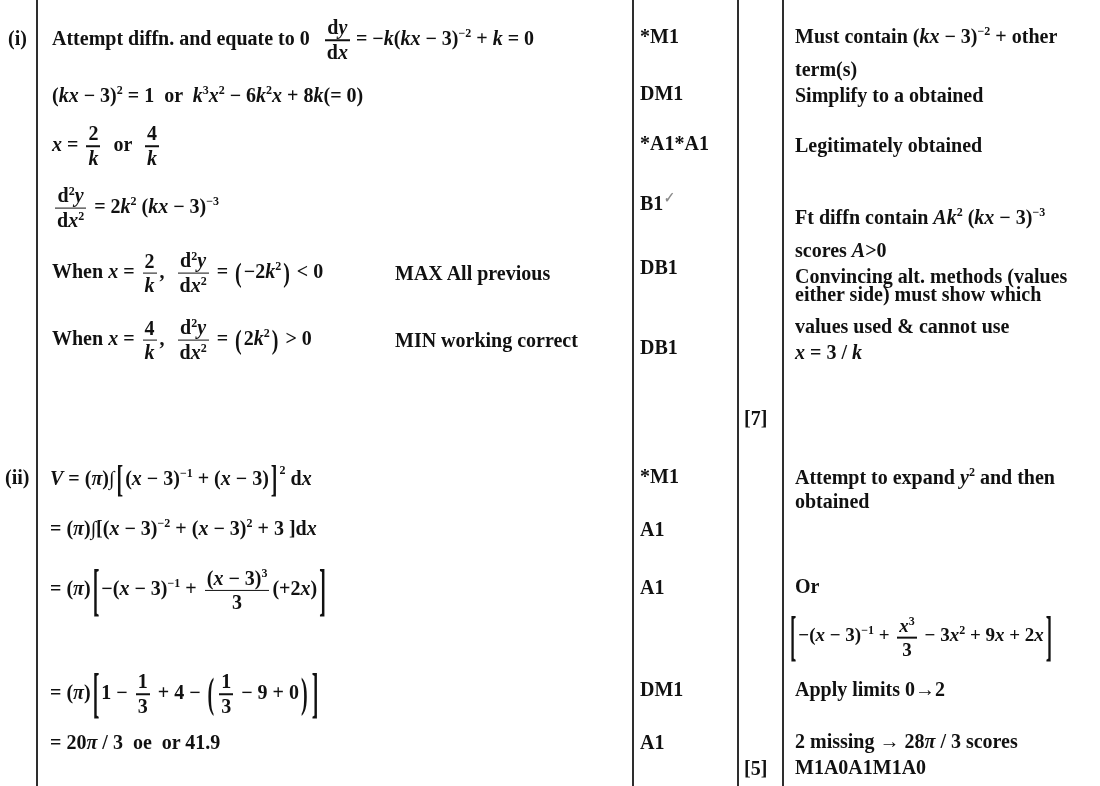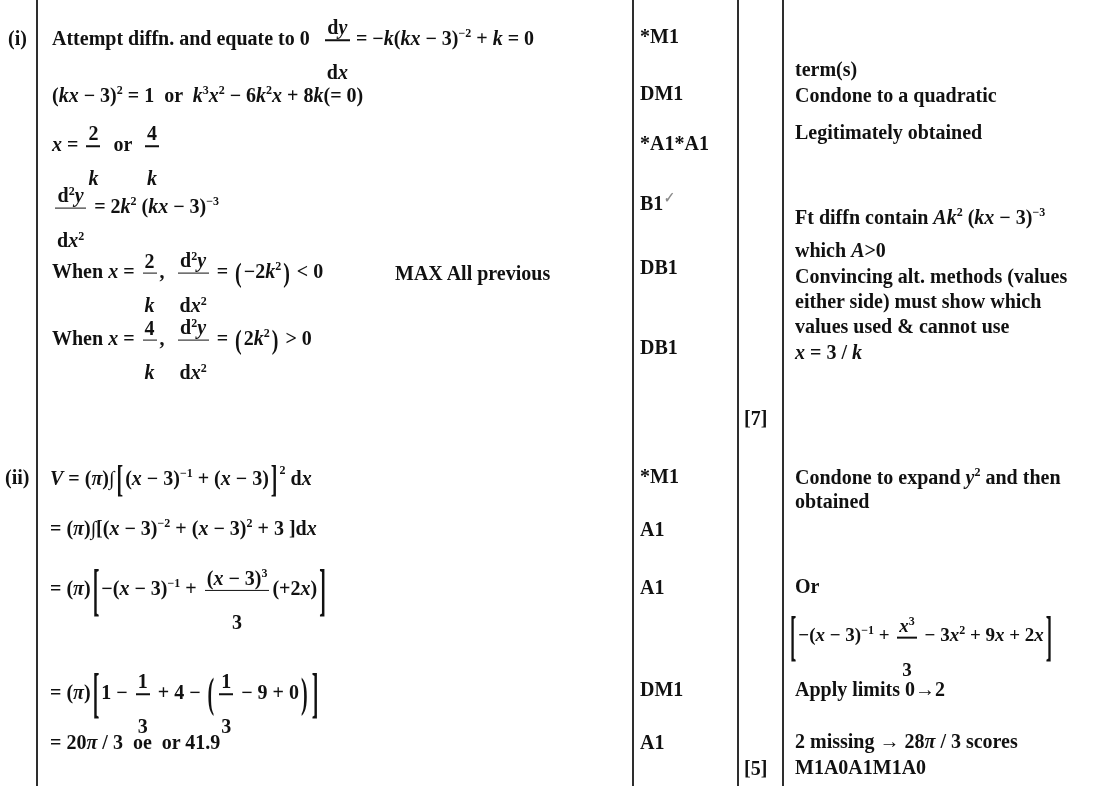--- a/index.html
+++ b/index.html
@@ -8,21 +8,21 @@
     font-family:"Liberation Serif","DejaVu Serif",serif; color:#111;
     font-size:20px; overflow:hidden;
   }
   .vline { position:absolute; top:0; bottom:0; width:2px; background:#2e2e2e; }
   .mline { position:absolute; transform:translateY(-50%); white-space:pre; line-height:1.15;font-weight:bold; }
   .mline * { white-space:pre; }
   .bold { font-weight:bold; }
   .it { font-style:italic; }
   sup { font-size:12px; }
   .frac { display:inline-flex; flex-direction:column; align-items:center; vertical-align:middle; margin:0 3px; }
-  .frac .num, .frac .den { line-height:1.05; padding:0 2px;margin-top:20px; }
+  .frac .num, .frac .den { line-height:1.05; padding:0 2px; }
   .frac .bar { align-self:stretch; height:1.5px; background:#111; margin:1px 0; }
   .bb { display:inline-block; vertical-align:middle; margin:0 2px; }
   .tick { color:#8b8b8b; font-size:13px; display:inline-block; transform:rotate(-10deg); font-style:italic; }
   .tight { font-size:19px; }
 </style>
 </head>
 <body>
 
 <div class="page">
 
@@ -34,53 +34,55 @@
   <div class="mline bold" style="left:8px;top:38px">(i)</div>
   <div class="mline bold" style="left:5px;top:477px">(ii)</div>
 
   <div class="mline" style="left:52px;top:40px"><span>Attempt diffn. and equate to 0</span><span style="display: inline-block; width: 12px;"></span><span class="frac"><span class="num"><span>d</span><span class="it">y</span></span><span class="bar"></span><span class="den"><span>d</span><span class="it">x</span></span></span><span style="display: inline-block; width: 3px;"></span><span>= −</span><span class="it">k</span><span>(</span><span class="it">kx</span><span> − 3)</span><sup>−2</sup><span> + </span><span class="it">k</span><span> = 0</span></div>
   <div class="mline" style="left:52px;top:95px"><span>(</span><span class="it">kx</span><span> − 3)</span><sup>2</sup><span> = 1  or  </span><span class="it">k</span><sup>3</sup><span class="it">x</span><sup>2</sup><span> − 6</span><span class="it">k</span><sup>2</sup><span class="it">x</span><span> + 8</span><span class="it">k</span><span>(= 0)</span></div>
   <div class="mline" style="left:52px;top:146px"><span class="it">x</span><span> = </span><span class="frac"><span class="num"><span>2</span></span><span class="bar"></span><span class="den"><span class="it">k</span></span></span><span>  or  </span><span class="frac"><span class="num"><span>4</span></span><span class="bar"></span><span class="den"><span class="it">k</span></span></span></div>
   <div class="mline" style="left:52px;top:208px"><span class="frac"><span class="num"><span>d</span><sup>2</sup><span class="it">y</span></span><span class="bar"></span><span class="den"><span>d</span><span class="it">x</span><sup>2</sup></span></span><span> = 2</span><span class="it">k</span><sup>2</sup><span> (</span><span class="it">kx</span><span> − 3)</span><sup>−3</sup></div>
   <div class="mline" style="left:52px;top:273px"><span>When </span><span class="it">x</span><span> = </span><span class="frac"><span class="num"><span>2</span></span><span class="bar"></span><span class="den"><span class="it">k</span></span></span><span>,  </span><span class="frac"><span class="num"><span>d</span><sup>2</sup><span class="it">y</span></span><span class="bar"></span><span class="den"><span>d</span><span class="it">x</span><sup>2</sup></span></span><span> = </span><span class="bb" style="transform: scaleY(1.4);">(</span><span>−2</span><span class="it">k</span><sup>2</sup><span class="bb" style="transform: scaleY(1.4);">)</span><span> &lt; 0</span></div>
   <div class="mline" style="left:52px;top:340px"><span>When </span><span class="it">x</span><span> = </span><span class="frac"><span class="num"><span>4</span></span><span class="bar"></span><span class="den"><span class="it">k</span></span></span><span>,  </span><span class="frac"><span class="num"><span>d</span><sup>2</sup><span class="it">y</span></span><span class="bar"></span><span class="den"><span>d</span><span class="it">x</span><sup>2</sup></span></span><span> = </span><span class="bb" style="transform: scaleY(1.4);">(</span><span>2</span><span class="it">k</span><sup>2</sup><span class="bb" style="transform: scaleY(1.4);">)</span><span> &gt; 0</span></div>
   <div class="mline" style="left:395px;top:273px">MAX All previous</div>
+  <div class="mline" style="left:395px;top:340px">MIN working correct</div>
 
   <div class="mline bold" style="left:640px;top:36px">*M1</div>
   <div class="mline bold" style="left:640px;top:93px">DM1</div>
   <div class="mline bold" style="left:640px;top:143px">*A1*A1</div>
   <div class="mline bold" style="left:640px;top:203px"><span>B1</span><sup class="tick">✓</sup></div>
   <div class="mline bold" style="left:640px;top:267px">DB1</div>
   <div class="mline bold" style="left:640px;top:347px">DB1</div>
   <div class="mline" style="left:744px;top:418px">[7]</div>
 
+  <div class="mline" style="left:795px;top:36px"><span>Must contain (</span><span class="it">kx</span><span> − 3)</span><sup>−2</sup><span> + other</span></div>
   <div class="mline" style="left:795px;top:69px"><span>term(s)</span></div>
-  <div class="mline" style="left:795px;top:95px"><span>Condone to a quadratic</span></div>
-  <div class="mline" style="left:795px;top:132px"><span>Legitimately obtained</span></div>
+  <div class="mline" style="left:795px;top:95px"><span>Simplify to a obtained</span></div>
+  <div class="mline" style="left:795px;top:145px"><span>Legitimately obtained</span></div>
   <div class="mline" style="left:795px;top:217px"><span>Ft diffn contain </span><span class="it">Ak</span><sup>2</sup><span> (</span><span class="it">kx</span><span> − 3)</span><sup>−3</sup></div>
-  <div class="mline" style="left:795px;top:250px"><span>which </span><span class="it">A</span><span>&gt;0</span></div>
+  <div class="mline" style="left:795px;top:250px"><span>scores </span><span class="it">A</span><span>&gt;0</span></div>
   <div class="mline" style="left:795px;top:276px"><span>Convincing alt. methods (values</span></div>
-  <div class="mline" style="left:795px;top:301px"><span>either side) must show which</span></div>
+  <div class="mline" style="left:795px;top:294px"><span>either side) must show which</span></div>
   <div class="mline" style="left:795px;top:326px"><span>values used &amp; cannot use</span></div>
   <div class="mline" style="left:795px;top:352px"><span class="it">x</span><span> = 3 / </span><span class="it">k</span></div>
 
   <div class="mline" style="left:50px;top:478px"><span class="it">V</span><span> = (</span><span class="it">π</span><span>)∫</span><span class="bb" style="transform: scaleY(1.9);">[</span><span>(</span><span class="it">x</span><span> − 3)</span><sup>−1</sup><span> + (</span><span class="it">x</span><span> − 3)</span><span class="bb" style="transform: scaleY(1.9);">]</span><sup style="vertical-align: 0.85em;">2</sup><span> d</span><span class="it">x</span></div>
   <div class="mline" style="left:50px;top:528px"><span>= (</span><span class="it">π</span><span>)∫[(</span><span class="it">x</span><span> − 3)</span><sup>−2</sup><span> + (</span><span class="it">x</span><span> − 3)</span><sup>2</sup><span> + 3 ]d</span><span class="it">x</span></div>
   <div class="mline" style="left:50px;top:590px"><span>= (</span><span class="it">π</span><span>)</span><span class="bb" style="transform: scaleY(2.9);">[</span><span>−(</span><span class="it">x</span><span> − 3)</span><sup>−1</sup><span> + </span><span class="frac"><span class="num"><span>(</span><span class="it">x</span><span> − 3)</span><sup>3</sup></span><span class="bar"></span><span class="den"><span>3</span></span></span><span>(+2</span><span class="it">x</span><span>)</span><span class="bb" style="transform: scaleY(2.9);">]</span></div>
   <div class="mline" style="left:50px;top:694px"><span>= (</span><span class="it">π</span><span>)</span><span class="bb" style="transform: scaleY(2.7);">[</span><span>1 − </span><span class="frac"><span class="num"><span>1</span></span><span class="bar"></span><span class="den"><span>3</span></span></span><span> + 4 − </span><span class="bb" style="transform: scaleY(2.1);">(</span><span class="frac"><span class="num"><span>1</span></span><span class="bar"></span><span class="den"><span>3</span></span></span><span> − 9 + 0</span><span class="bb" style="transform: scaleY(2.1);">)</span><span class="bb" style="transform: scaleY(2.7);">]</span></div>
   <div class="mline" style="left:50px;top:742px"><span>= 20</span><span class="it">π</span><span> / 3  oe  or 41.9</span></div>
 
   <div class="mline bold" style="left:640px;top:476px">*M1</div>
   <div class="mline bold" style="left:640px;top:529px">A1</div>
   <div class="mline bold" style="left:640px;top:587px">A1</div>
   <div class="mline bold" style="left:640px;top:689px">DM1</div>
   <div class="mline bold" style="left:640px;top:742px">A1</div>
   <div class="mline" style="left:744px;top:768px">[5]</div>
 
-  <div class="mline" style="left:795px;top:477px"><span>Condone to expand </span><span class="it">y</span><sup>2</sup><span> and then</span></div>
+  <div class="mline" style="left:795px;top:477px"><span>Attempt to expand </span><span class="it">y</span><sup>2</sup><span> and then</span></div>
   <div class="mline" style="left:795px;top:501px"><span>obtained</span></div>
   <div class="mline" style="left:795px;top:586px"><span>Or</span></div>
   <div class="mline tight" style="left:788px;top:637px"><span class="bb" style="transform: scaleY(2.9);">[</span><span>−(</span><span class="it">x</span><span> − 3)</span><sup>−1</sup><span> + </span><span class="frac"><span class="num"><span class="it">x</span><sup>3</sup></span><span class="bar"></span><span class="den"><span>3</span></span></span><span> − 3</span><span class="it">x</span><sup>2</sup><span> + 9</span><span class="it">x</span><span> + 2</span><span class="it">x</span><span class="bb" style="transform: scaleY(2.9);">]</span></div>
   <div class="mline" style="left:795px;top:689px"><span>Apply limits 0→2</span></div>
   <div class="mline" style="left:795px;top:741px"><span>2 missing → 28</span><span class="it">π</span><span> / 3 scores</span></div>
   <div class="mline" style="left:795px;top:767px"><span>M1A0A1M1A0</span></div>
 
 </div>
 
 </body></html>

